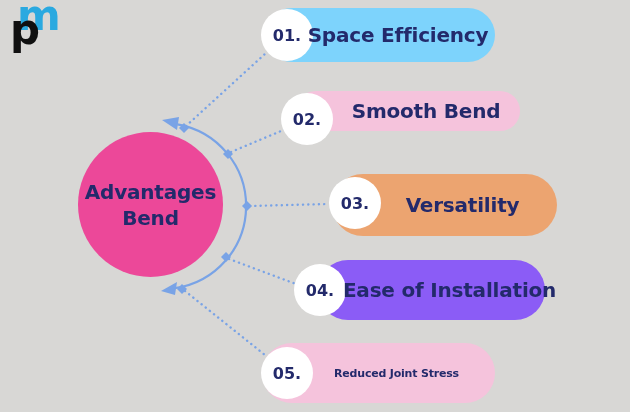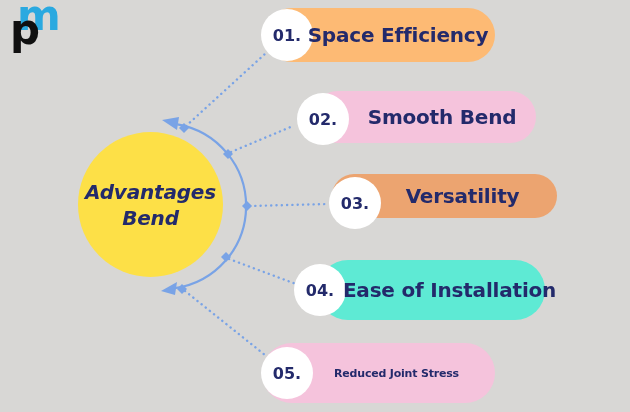--- a/index.html
+++ b/index.html
@@ -45,23 +45,23 @@
     font-size: 16px; font-weight: 700;
   }
   .pill .label-wrap {
     position: absolute; left: 0; right: 0; top: 0; bottom: 0;
     padding-left: 36px;
     display: flex; align-items: center; justify-content: center;
     font-size: 20px; letter-spacing: -0.2px; white-space: nowrap;
   }
   .pill-01 { left: 265px; top: 8px;   width: 230px; height: 54px; }
   .pill-01 .badge { left: -4px;  top: 1px; }
-  .pill-02 { left: 312px; top: 91px;  width: 224px; height: 52px; }
+  .pill-02 { left: 296px; top: 91px;  width: 224px; height: 40px; }
   .pill-02 .badge { left: -15px; top: 2px; }
-  .pill-03 { left: 332px; top: 174px; width: 225px; height: 44px; }
+  .pill-03 { left: 332px; top: 174px; width: 225px; height: 62px; }
   .pill-03 .badge { left: -3px;  top: 3px; }
   .pill-04 { left: 318px; top: 260px; width: 227px; height: 60px; }
   .pill-04 .badge { left: -24px; top: 4px; }
   .pill-05 { left: 262px; top: 343px; width: 233px; height: 60px; }
   .pill-05 .badge { left: -1px;  top: 4px; }
   .pill-05 .label-wrap { font-size: 11px; }
 </style>
 </head>
 <body>
 
@@ -81,41 +81,41 @@
     <line x1="250" y1="206" x2="328" y2="204" stroke="currentColor" stroke-width="2.4" stroke-linecap="round" stroke-dasharray="0.1 5.2"></line>
     <line x1="229" y1="259" x2="296" y2="284" stroke="currentColor" stroke-width="2.4" stroke-linecap="round" stroke-dasharray="0.1 5.2"></line>
     <line x1="185" y1="291" x2="265" y2="355" stroke="currentColor" stroke-width="2.4" stroke-linecap="round" stroke-dasharray="0.1 5.2"></line>
   </svg>
 
   <div class="logo">
     <span class="logo-m" style="color: rgb(42, 169, 224);">m</span>
     <span class="logo-p" style="color: rgb(16, 16, 16);">p</span>
   </div>
 
-  <div class="center-circle" style="background-color: #fde047; font-style: italic;">
+  <div class="center-circle" style="background-color: #ec4899;">
     <div>Advantages</div>
     <div>Bend</div>
   </div>
 
-  <div class="pill pill-01" style="background-color: #fdba74;">
+  <div class="pill pill-01" style="background-color: #7dd3fc;">
     <div class="badge">01.</div>
     <div class="label-wrap">Space Efficiency</div>
   </div>
 
   <div class="pill pill-02" style="background-color: rgb(245, 195, 220);">
     <div class="badge">02.</div>
     <div class="label-wrap">Smooth Bend</div>
   </div>
 
   <div class="pill pill-03" style="background-color: rgb(236, 164, 112);">
     <div class="badge">03.</div>
     <div class="label-wrap">Versatility</div>
   </div>
 
-  <div class="pill pill-04" style="background-color: #5eead4;">
+  <div class="pill pill-04" style="background-color: #8b5cf6;">
     <div class="badge">04.</div>
     <div class="label-wrap">Ease of Installation</div>
   </div>
 
   <div class="pill pill-05" style="background-color: rgb(245, 195, 220);">
     <div class="badge">05.</div>
     <div class="label-wrap">Reduced Joint Stress</div>
   </div>
 
 </div>

